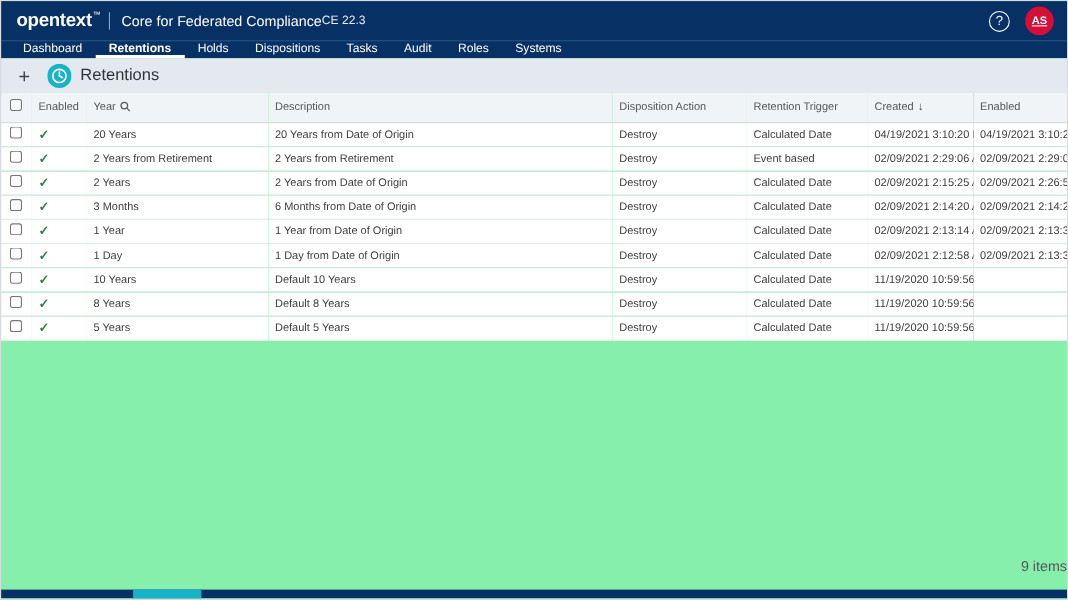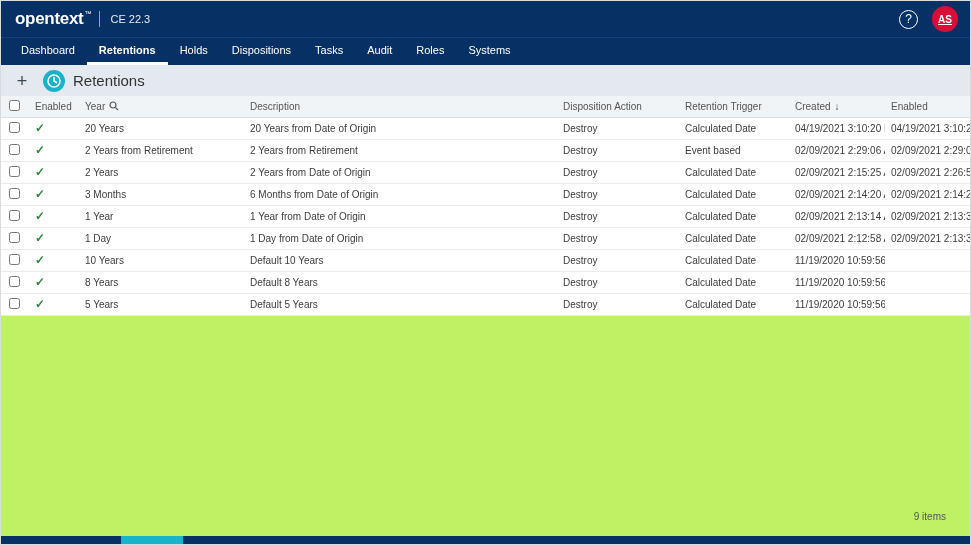--- a/index.html
+++ b/index.html
@@ -1,70 +1,71 @@
 <!DOCTYPE html>
 <html><head>
 <meta charset="utf-8">
 <style>
   * { margin:0; padding:0; box-sizing:border-box; }
   body { font-family:"Liberation Sans", sans-serif; background:#fff; }
-  .app { position:relative; width:971px; height:545px; overflow:hidden; background:#bef264; border:1px solid #d8dce0; }
+  .app { position:relative; width:971px; height:545px; overflow:hidden; background:#86efac; border:1px solid #d8dce0; }
 
   
   .topbar { height:36px; background:#073064; display:flex; align-items:center; justify-content:space-between; padding:0 12px 0 14px; }
   .brand-wrap { display:flex; align-items:center; color:#fff; }
   .brand-name { font-weight:bold; font-size:17px; letter-spacing:-0.3px; }
   .brand-tm { font-size:7px; vertical-align:top; position:relative; top:-6px; margin-left:1px; }
   .brand-div { width:1px; height:16px; background:#8fa3bd; margin:0 10px 0 8px; }
   .app-title { font-size:13px; }
   .version { font-size:11px; color:#e8edf4; }
   .topbar-right { display:flex; align-items:center; gap:14px; }
   .help-btn { width:19px; height:19px; border:1.5px solid #fff; border-radius:50%; color:#fff; font-size:12px; display:flex; align-items:center; justify-content:center; cursor:pointer; }
   .avatar { width:26px; height:26px; border-radius:50%; background:#d50f38; color:#fff; font-size:10px; font-weight:bold; display:flex; align-items:center; justify-content:center; cursor:pointer;text-decoration:underline; }
 
   
-  .navbar { height:28px; background:#073064; display:flex; align-items:stretch; padding-left:8px; border-top:1px solid #12407a; }
+  .navbar { height:16px; background:#073064; display:flex; align-items:stretch; padding-left:8px; border-top:1px solid #12407a; }
   .nav-item { color:#fff; font-size:11px; text-decoration:none; display:flex; align-items:center; padding:0 12px; border-bottom:3px solid transparent; cursor:pointer; }
   .nav-item.active { font-weight:bold; border-bottom:3px solid #fff; }
 
   
   .toolbar { height:31px; background:#e3e9ee; display:flex; align-items:center; padding:0 10px; }
   .add-btn { background:none; border:none; font-size:18px; color:#3c4752; cursor:pointer; width:22px; line-height:22px; padding:0; }
   .page-icon { width:22px; height:22px; margin:0 8px 0 10px; display:inline-flex; }
   .page-title { font-size:15px; font-weight:400; color:#333; }
 
   
   table { width:971px; border-collapse:collapse; table-layout:fixed; }
   th, td { text-align:left; font-size:10px; overflow:hidden; white-space:nowrap; padding:0 6px; }
-  thead tr { height:21px; background:#f1f4f6; }
+  thead tr { height:27px; background:#f1f4f6; }
   th { color:#555; font-weight:400; border-bottom:1px solid #d8dde1; }
   tbody tr { height:22px; background:#fff; border-bottom:1px solid #e9ecef; cursor:pointer; }
   td { color:#3d3d3d; }
   .c-check { width:28px; padding-left:8px; }
   input[type=checkbox] { width:11px; height:11px; accent-color:#073064; cursor:pointer; }
   .check { color:#2e8540; font-size:12px; font-weight:bold; }
   .th-inner { display:inline-flex; align-items:center; gap:4px; }
   .sort-arrow { font-size:10px; color:#444; }
   .search-ic { display:inline-flex; }
 
   
-  .footer-count { position:absolute; right:24px; bottom:22px; font-size:10px; color:#555; }
+  .footer-count { position:absolute; right:0; bottom:22px; font-size:13px; color:#555; }
   .bottombar { position:absolute; left:0; bottom:0; width:971px; height:8px; background:#073064; }
   .teal-seg { position:absolute; left:120px; top:0; width:62px; height:8px; background:#18b2c9; }
 </style>
 </head>
 <body>
 
 <div class="app">
 
   <header class="topbar">
     <div class="brand-wrap">
       <span class="brand-name">opentext</span>
       <span class="brand-tm">™</span>
       <span class="brand-div"></span>
+      <span class="app-title">Core for Federated Compliance</span>
       <span class="version">CE 22.3</span>
     </div>
     <div class="topbar-right">
       <div class="help-btn">
         <span>?</span>
       </div>
       <div class="avatar">AS</div>
     </div>
   </header>
 

